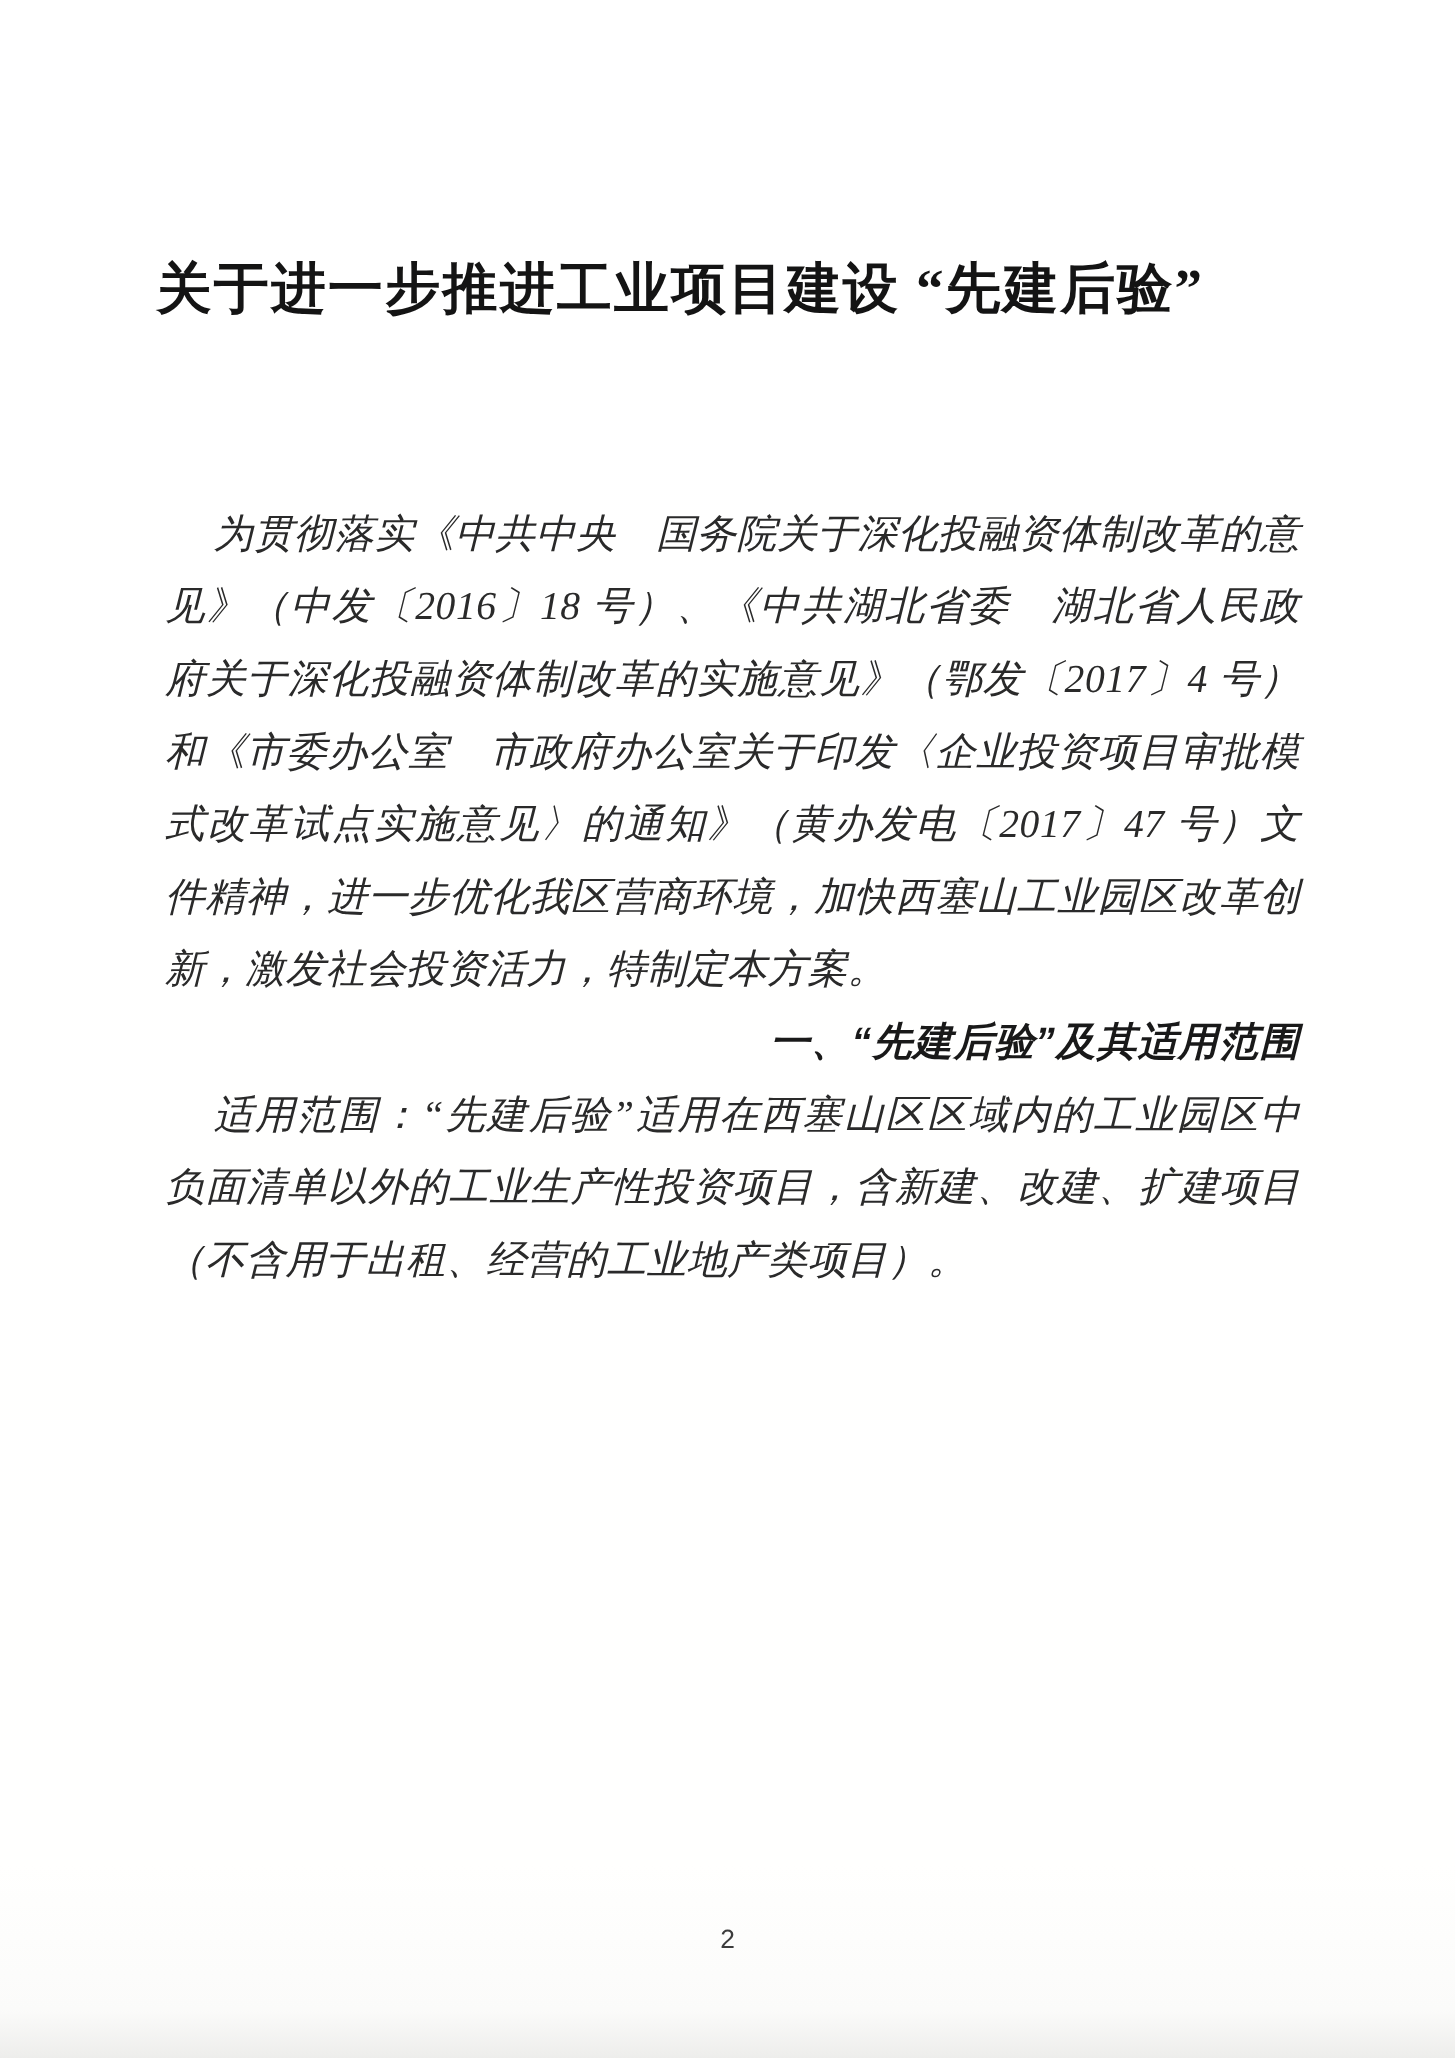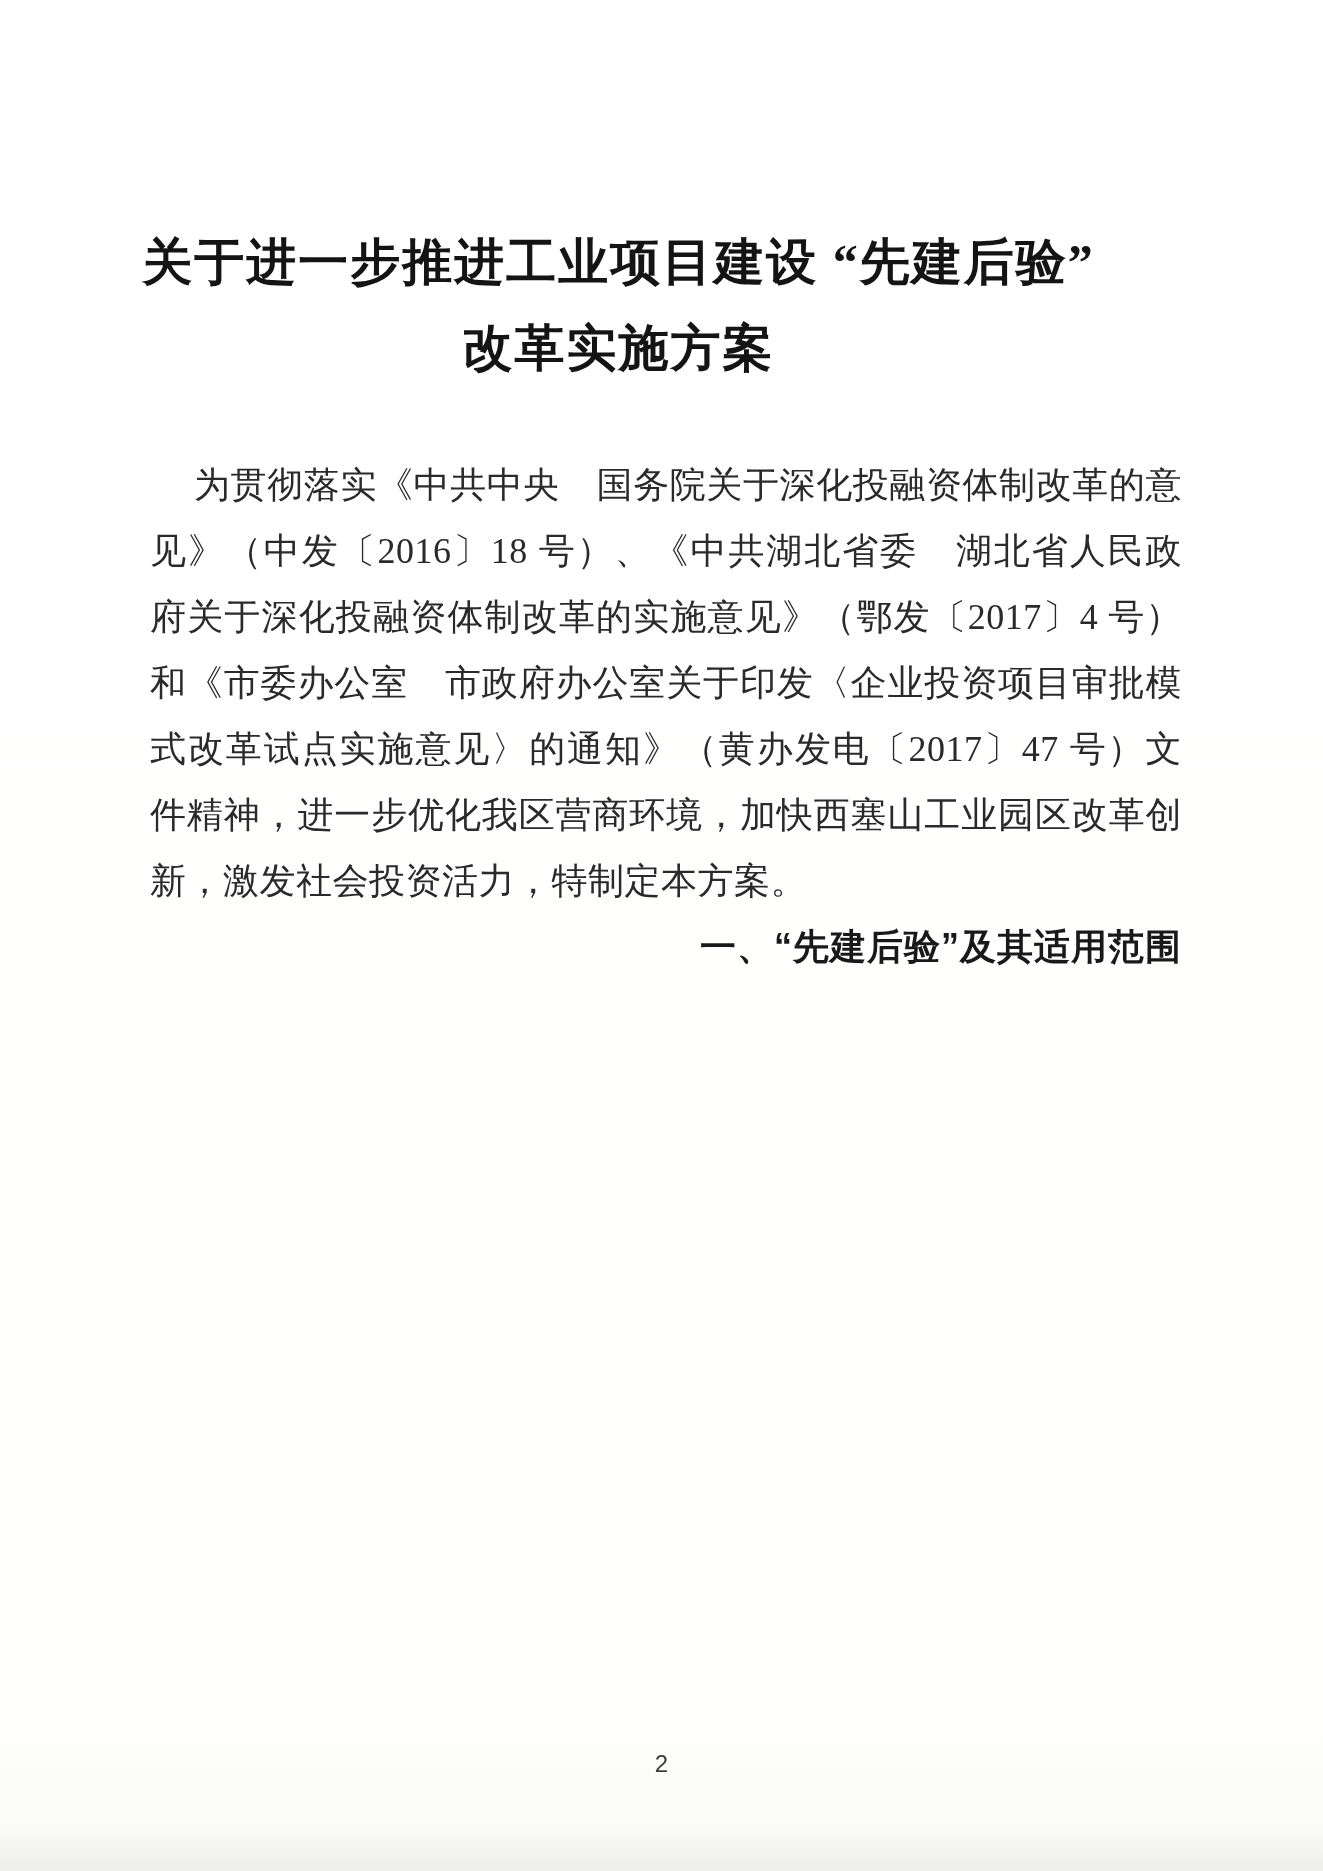--- a/index.html
+++ b/index.html
@@ -43,20 +43,21 @@
     font-size: 36px;
     line-height: 66px;
     text-align: justify;
     letter-spacing: 0.5px;
     color: #2a2a2a;
   }
   .doc-body p {
     margin: 0;
     padding: 0;
     text-indent: 44px;
+    font-style: italic;
   }
   .doc-body p.section-heading {
     font-family: "Liberation Sans", sans-serif;
     font-weight: 700;
     letter-spacing: 1px;
     color: #191919;
     text-align: right;
   }
   
   .page-footer {
@@ -71,23 +72,23 @@
     color: #3c3c3c;
   }
 </style>
 </head>
 <body>
 
 <div class="page">
 
   <h1 class="doc-title">
     <span class="title-line">关于进一步推进工业项目建设 “先建后验”</span>
-    <span class="title-line">改革实施方案</span>
   </h1>
 
   <div class="doc-body">
     <p>为贯彻落实《中共中央　国务院关于深化投融资体制改革的意见》（中发〔2016〕18 号）、《中共湖北省委　湖北省人民政府关于深化投融资体制改革的实施意见》（鄂发〔2017〕4 号）和《市委办公室　市政府办公室关于印发〈企业投资项目审批模式改革试点实施意见〉的通知》（黄办发电〔2017〕47 号）文件精神，进一步优化我区营商环境，加快西塞山工业园区改革创新，激发社会投资活力，特制定本方案。</p>
     <p class="section-heading">一、“先建后验”及其适用范围</p>
+    <p>适用范围：“先建后验”适用在西塞山区区域内的工业园区中负面清单以外的工业生产性投资项目，含新建、改建、扩建项目（不含用于出租、经营的工业地产类项目）。</p>
   </div>
 
   <div class="page-footer">2</div>
 
 </div>
 
 </body></html>

